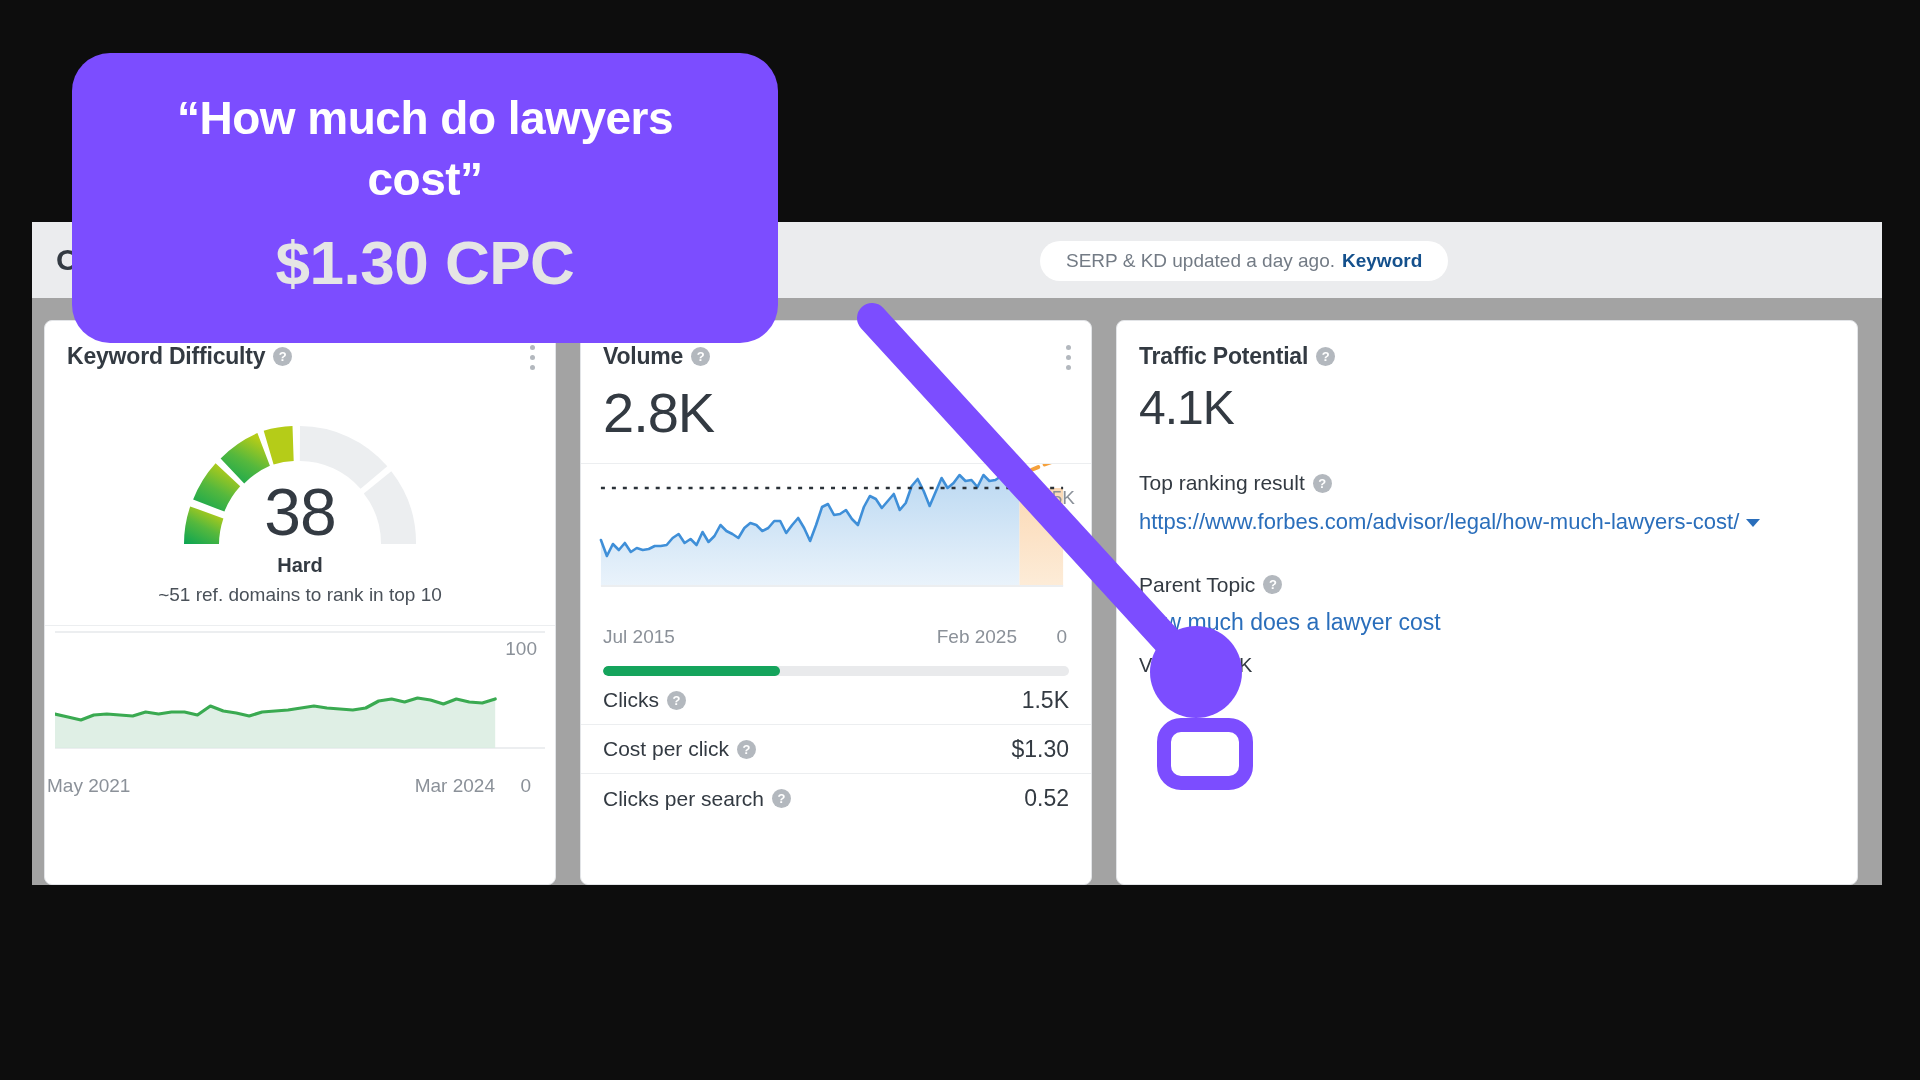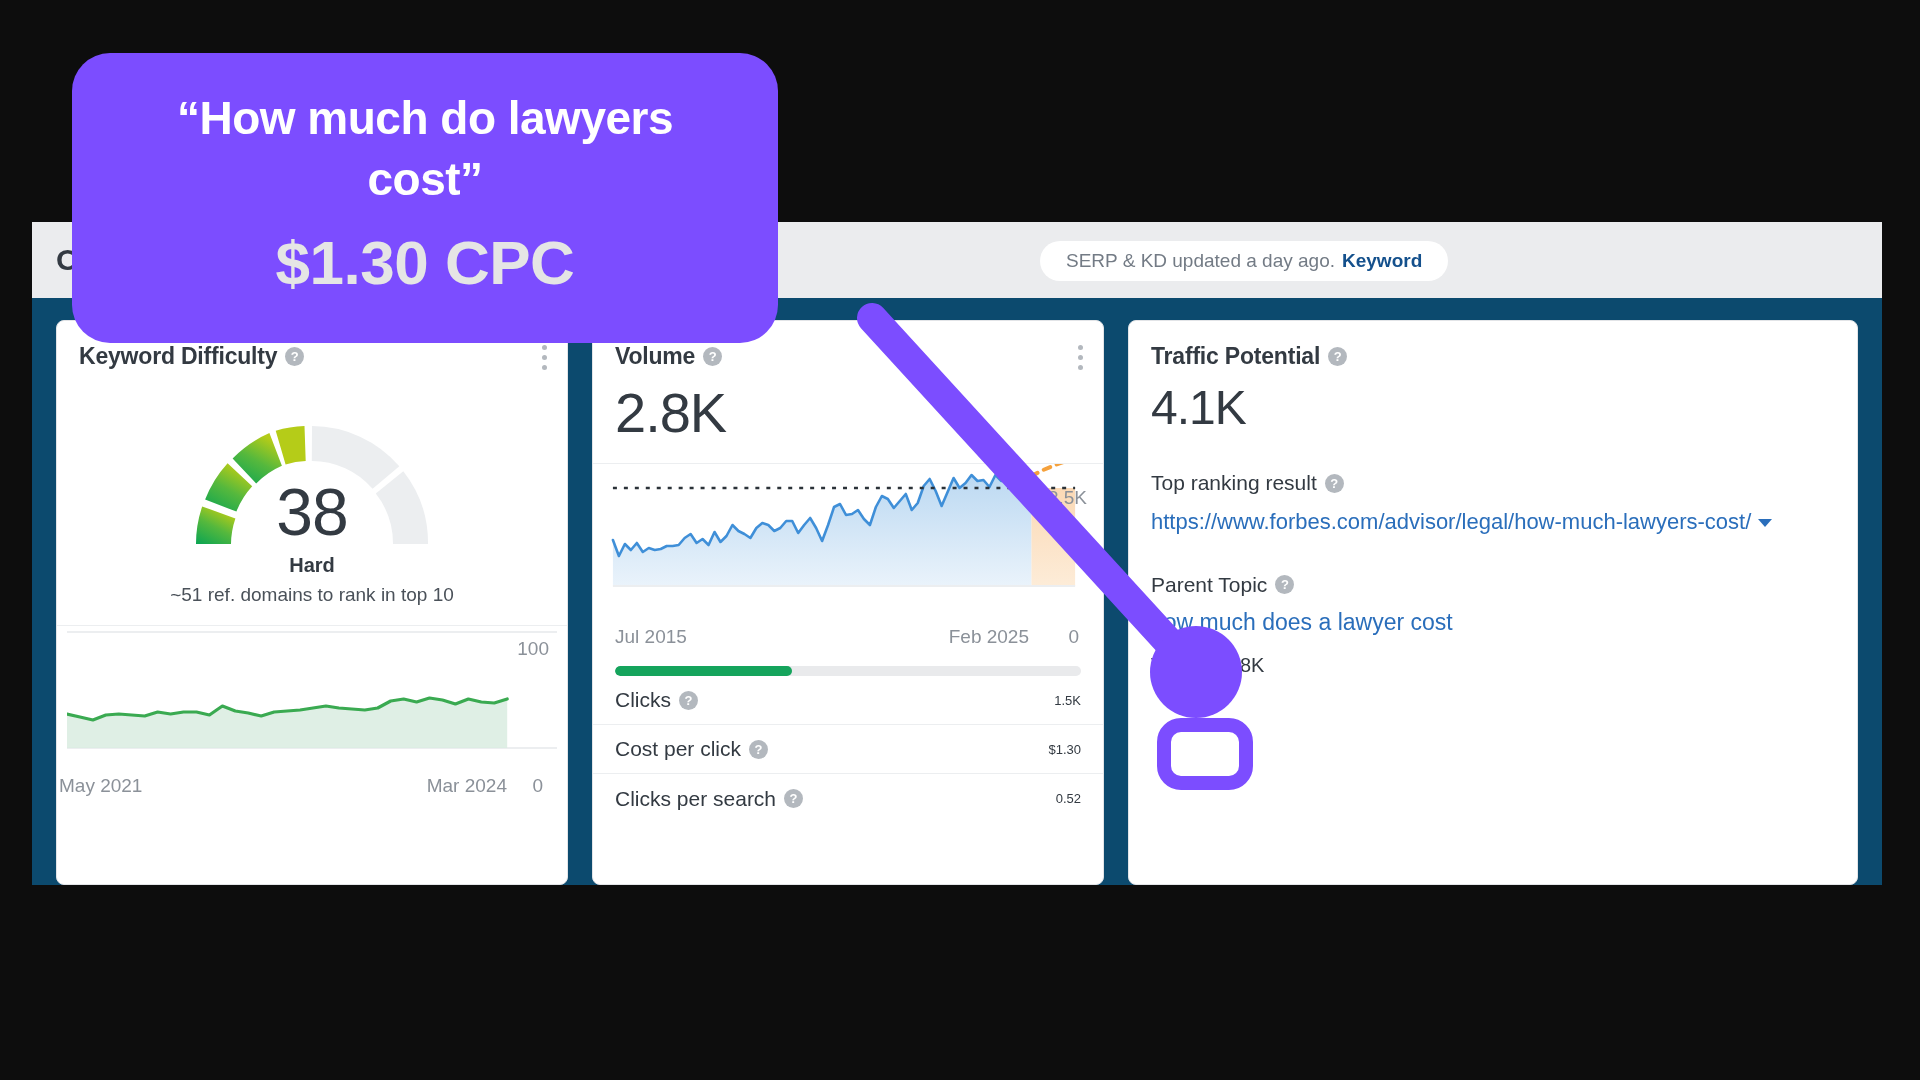--- a/index.html
+++ b/index.html
@@ -43,22 +43,22 @@
     white-space: nowrap;
   }
   .update-pill .update-link {
     color: #14508c; font-weight: 700; margin-left: 7px; cursor: pointer;
   }
 
   
   .cards {
     display: flex;
     gap: 24px;
-    padding: 22px 24px 0 24px;
-    background: #0c4a6e;
+    padding: 22px 24px 0 12px;
+    background: #a3a3a3;
     height: 587px;
   }
   .card {
     background: #fff;
     border: 1px solid #e2e4e7;
     border-radius: 8px;
     position: relative;
   }
   .card-kd { width: 512px; }
   .card-vol { width: 512px; }
@@ -156,21 +156,21 @@
   .metric-row {
     display: flex; align-items: center; justify-content: space-between;
     padding: 0 22px;
     height: 49px;
     border-bottom: 1px solid #eceef0;
     font-size: 21px; color: #333a42;
   }
   .metric-row:last-child { border-bottom: none; }
   .metric-row.first { border-top: none; }
   .metric-left { display: flex; align-items: center; }
-  .metric-value { font-size: 13px; color: #333a42; }
+  .metric-value { font-size: 23px; color: #333a42; }
 
   
   .tp-body { padding: 0 22px; }
   .tp-big {
     font-size: 48px; color: #333a42; font-weight: 400;
     padding-top: 10px; letter-spacing: -1px;
   }
   .tp-sec-label {
     font-size: 21px; color: #333a42; margin-top: 36px;
     display: flex; align-items: center;

